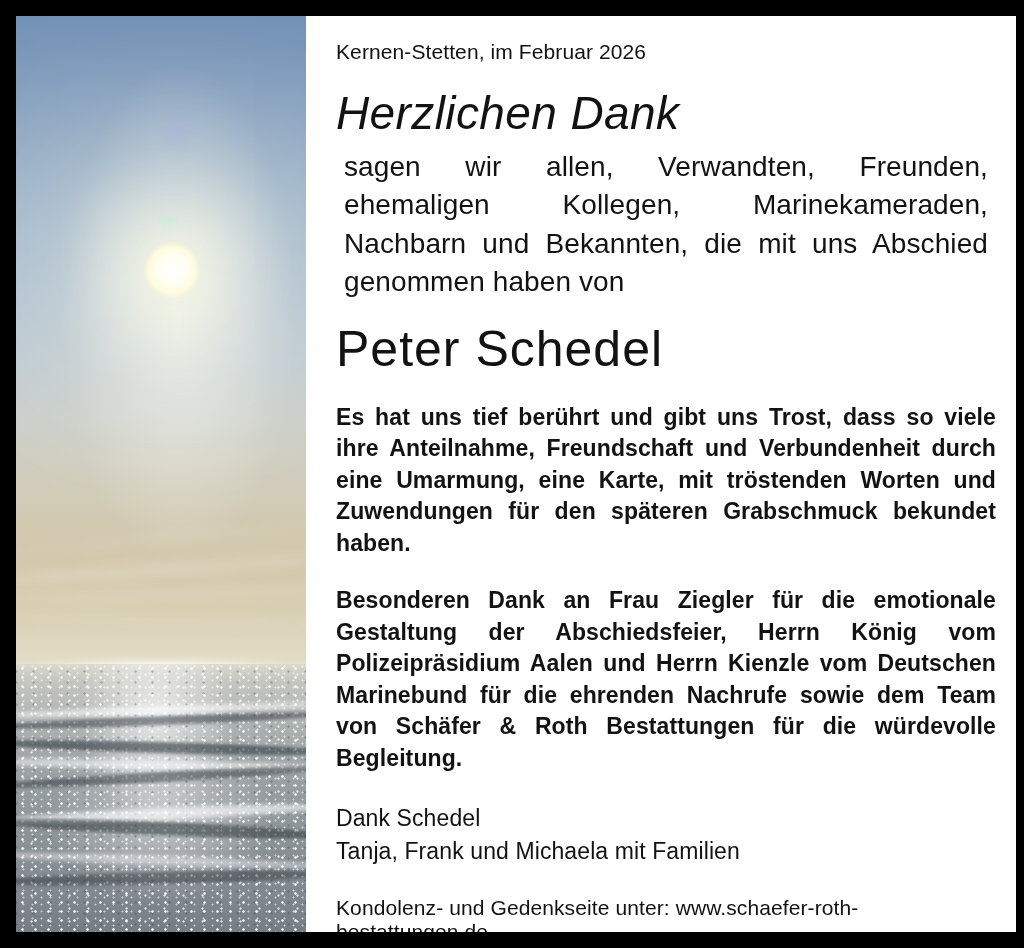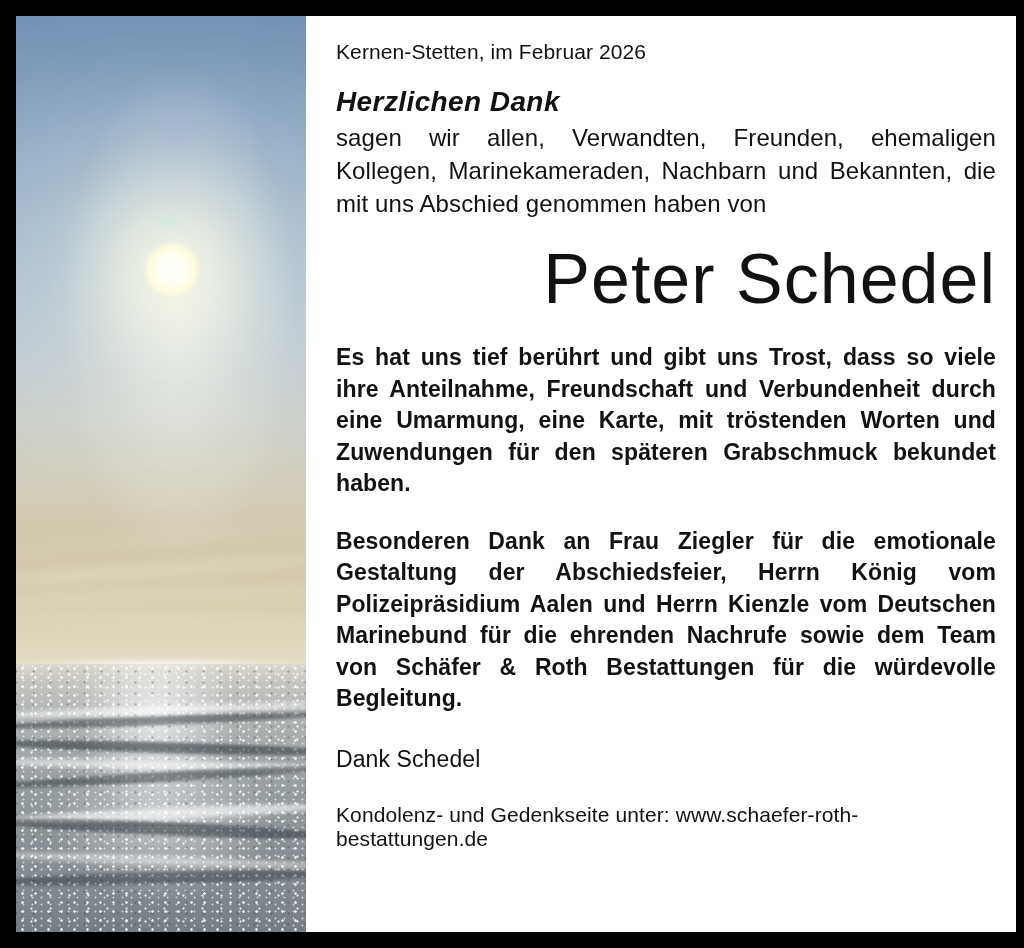--- a/index.html
+++ b/index.html
@@ -227,38 +227,38 @@
 
   .place-date {
     font-size: 21px;
     font-weight: 400;
     letter-spacing: 0.1px;
     margin: 10px 0 0 0;
   }
 
   .thanks-heading {
     font-style: italic;
-    font-weight: 700;
-    font-size: 28px;
+    font-weight: 400;
+    font-size: 46px;
     letter-spacing: 0.4px;
     margin: 22px 0 4px 0;
   }
 
   .intro {
-    font-size: 24px;
+    font-size: 28px;
     font-weight: 300;
     line-height: 1.37;
     text-align: justify;
-    margin: 0;
+    margin: 8px;
     letter-spacing: 0.1px;
   }
 
   .name {
-    text-align: right;
-    font-size: 70px;
+    text-align: left;
+    font-size: 50px;
     font-weight: 300;
     letter-spacing: 1px;
     line-height: 1.05;
     margin: 22px 0 0 0;
     white-space: nowrap;
   }
 
   .dates {
     text-align: center;
     font-size: 23px;
@@ -341,19 +341,20 @@
       <div class="name">Peter Schedel</div>
 
 
       <p class="para">Es hat uns tief berührt und gibt uns Trost, dass so viele ihre Anteilnahme, Freundschaft und Verbundenheit durch eine Umarmung, eine Karte, mit tröstenden Worten und Zuwendungen für den späteren Grabschmuck bekundet haben.</p>
 
       <p class="para">Besonderen Dank an Frau Ziegler für die emotionale Gestaltung der Abschiedsfeier, Herrn König vom Polizeipräsidium Aalen und Herrn Kienzle vom Deutschen Marinebund für die ehrenden Nachrufe sowie dem Team von Schäfer &amp; Roth Bestattungen für die würdevolle Begleitung.</p>
 
 
       <div class="signature">
         <div>Dank Schedel</div>
+        <div>Tanja, Frank und Michaela mit Familien</div>
       </div>
 
       <p class="footer-note">Kondolenz- und Gedenkseite unter: www.schaefer-roth-bestattungen.de</p>
 
     </div>
   </div>
 </div>
 
 </body></html>

